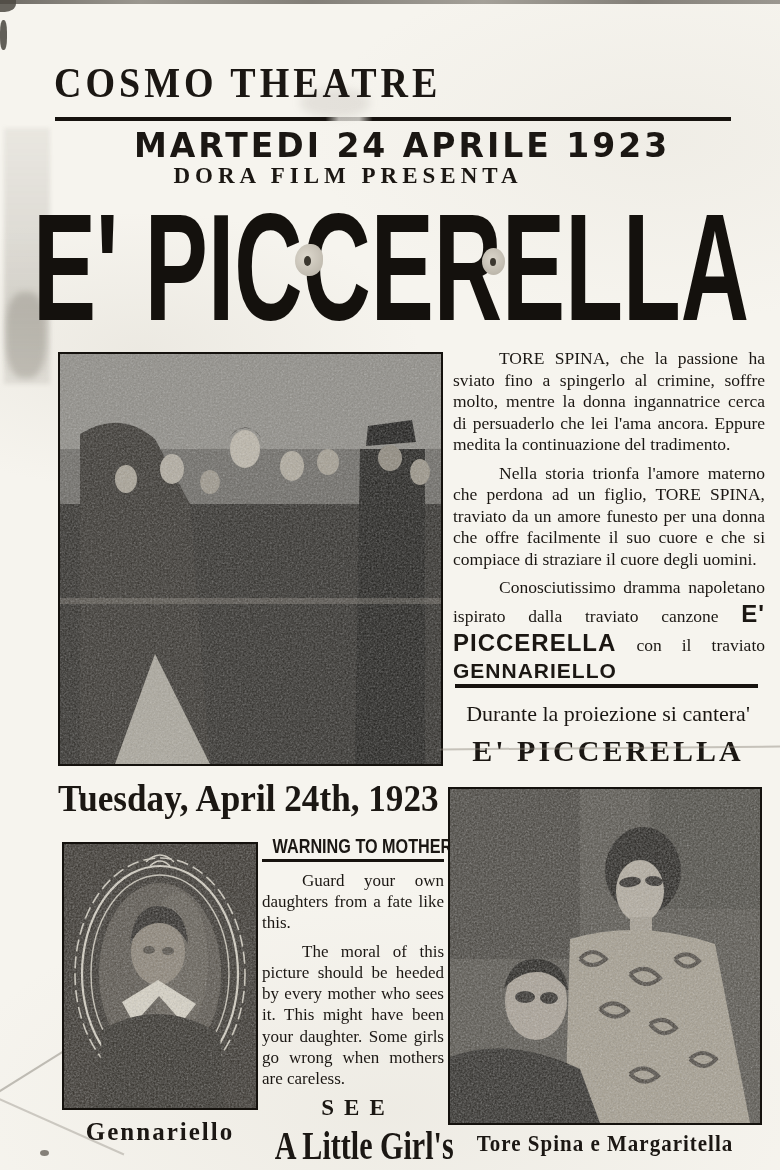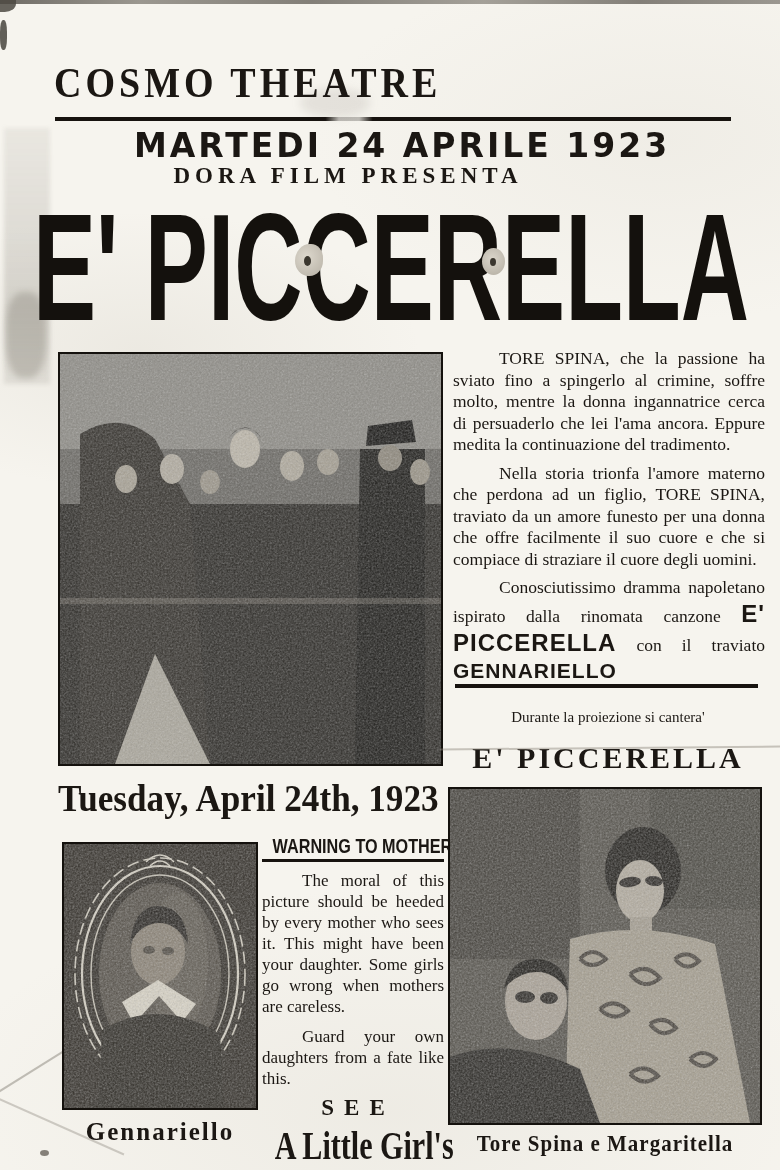--- a/index.html
+++ b/index.html
@@ -24,21 +24,21 @@
   .presenter{left:0;top:163px;width:696px;text-align:center;font-weight:bold;font-size:23px;letter-spacing:5px;white-space:nowrap;}
   .big-title{left:27px;top:194px;width:728px;height:148px;}
   
   .scene-photo{left:58px;top:352px;width:385px;height:414px;border:2px solid #14110d;box-sizing:border-box;background:#2e2c28;}
   .col-it{left:453px;top:348px;width:312px;}
   .col-it p{margin:0 0 7px 0;font-size:17.5px;line-height:1.23;text-align:justify;text-indent:46px;}
   .inline-song{font-family:"Liberation Sans","DejaVu Sans",sans-serif;font-size:24px;letter-spacing:1px;font-weight:600;}
   .inline-actor{font-family:"Liberation Sans","DejaVu Sans",sans-serif;font-size:21px;letter-spacing:1px;font-weight:600;}
   .hrule2{left:455px;top:684px;width:303px;height:3.5px;background:#17130f;}
   .screening{left:443px;top:694px;width:330px;text-align:center;}
-  .screening .l1{font-size:15px;margin:15px;}
+  .screening .l1{font-size:22px;margin:7px;}
   .screening .song{font-size:30px;font-weight:bold;letter-spacing:3px;margin:2px 0 0 0;white-space:nowrap;}
   .screening .l2{font-size:19px;margin:5px 0 0 0;}
   .crease-r{left:440px;top:747px;width:340px;height:2px;background:rgba(140,134,122,.45);transform:rotate(-.5deg);}
   
   .date-en{left:58px;top:777px;font-size:37px;font-weight:bold;white-space:nowrap;transform:scaleX(.95);transform-origin:left top;}
   .portrait-photo{left:62px;top:842px;width:196px;height:268px;border:2px solid #14110d;box-sizing:border-box;background:#34302a;}
   .cap-left{left:40px;top:1118px;width:240px;text-align:center;font-size:25px;font-weight:bold;letter-spacing:2px;}
   .col-en{left:262px;top:836px;width:182px;}
   .warn-head{width:100%;border-bottom:3px solid #17130f;padding-bottom:2px;text-align:center;}
   .warn-head span{display:inline-block;font-family:"Liberation Sans","DejaVu Sans",sans-serif;font-weight:bold;font-size:18px;white-space:nowrap;transform:scaleX(.9) scaleY(1.1);transform-origin:center;}
@@ -119,21 +119,21 @@
       <ellipse cx="330" cy="104" rx="12" ry="13" fill="#8e887c"></ellipse>
       <ellipse cx="360" cy="118" rx="10" ry="13" fill="#9a9487"></ellipse>
       <rect y="244" width="381" height="6" fill="#9a958a" opacity=".35"></rect>
       <rect width="381" height="410" filter="url(#grain)" opacity=".45"></rect>
     </svg>
   </div>
 
   <div class="abs col-it">
     <p>TORE SPINA, che la passione ha sviato fino a spingerlo al crimine, soffre molto, mentre la donna ingannatrice cerca di persuaderlo che lei l'ama ancora. Eppure medita la continuazione del tradimento.</p>
     <p>Nella storia trionfa l'amore materno che perdona ad un figlio, TORE SPINA, traviato da un amore funesto per una donna che offre facilmente il suo cuore e che si compiace di straziare il cuore degli uomini.</p>
-    <p><span>Conosciutissimo dramma napoletano ispirato dalla rinomata canzone</span> <span class="inline-song">E' PICCERELLA</span> <span>con il traviato</span> <span class="inline-actor">GENNARIELLO</span></p>
+    <p><span>Conosciutissimo dramma napoletano ispirato dalla traviato canzone</span> <span class="inline-song">E' PICCERELLA</span> <span>con il traviato</span> <span class="inline-actor">GENNARIELLO</span></p>
   </div>
 
   <div class="abs hrule2"></div>
 
   <div class="abs screening">
     <p class="l1">Durante la proiezione si cantera'</p>
     <p class="song">E' PICCERELLA</p>
   </div>
   <div class="abs crease-r"></div>
 
@@ -155,22 +155,22 @@
       <ellipse cx="104" cy="107" rx="6" ry="4" fill="#4f4a42"></ellipse>
       <path d="M58,158 L94,136 L132,160 L118,178 L95,152 L70,180 Z" fill="#d9d4c6"></path>
       <path d="M38,186 Q96,152 156,190 L160,264 L34,264 Z" fill="#302d27"></path>
       <rect width="192" height="264" filter="url(#grain)" opacity=".5"></rect>
     </svg>
   </div>
   <div class="abs cap-left">Gennariello</div>
 
   <div class="abs col-en">
     <div class="warn-head"><span>WARNING TO MOTHERS</span></div>
+    <p>Guard your own daughters from a fate like this.</p>
     <p>The moral of this picture should be heeded by every mother who sees it. This might have been your daughter. Some girls go wrong when mothers are careless.</p>
-    <p>Guard your own daughters from a fate like this.</p>
     <div class="see">SEE</div>
     <div class="en-title">
       <div>A Little Girl's</div>
       <div>Wrongs</div>
     </div>
   </div>
 
   <div class="abs couple-photo">
     <svg width="310" height="334" viewBox="0 0 310 334">
       <rect width="310" height="334" fill="#56534c"></rect>

